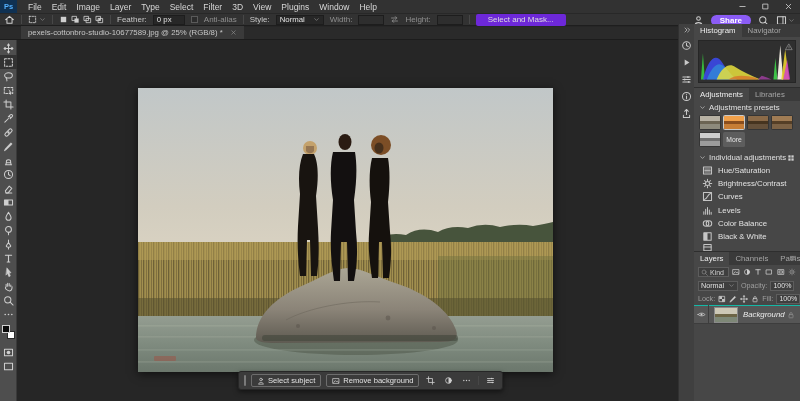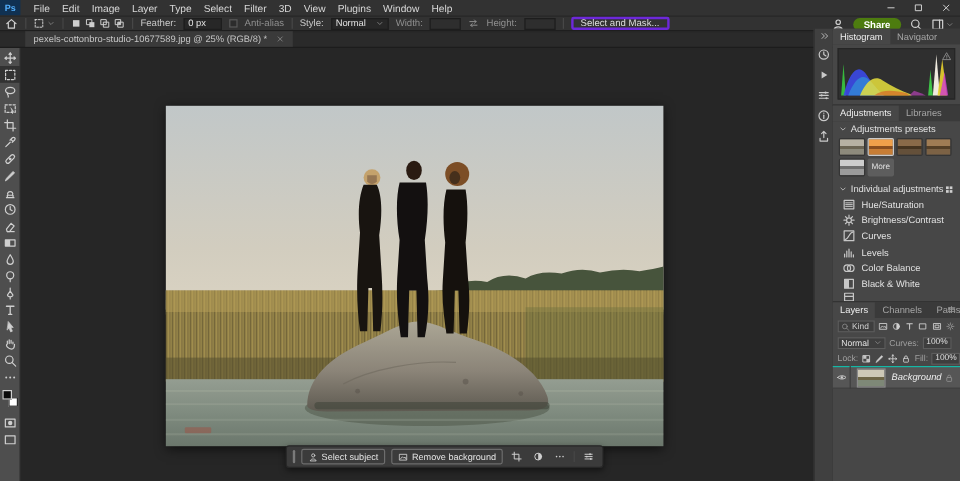--- a/index.html
+++ b/index.html
@@ -30,21 +30,21 @@
     display:flex; align-items:center; gap:6px; padding:0 4px; font-size:8px; color:#c9c9c9; }
   .vsep { width:1px; height:9px; background:#474747; }
   .tool-preset { display:flex; align-items:center; gap:2px; }
   .bool-group { display:flex; gap:3px; align-items:center; }
   .field { background:#272727; border:1px solid #1d1d1d; height:10px; display:flex; align-items:center;
     padding:0 3px; color:#e2e2e2; font-size:7.8px; }
   .field.disabled { color:#6e6e6e; background:#2e2e2e; }
   .select { background:#272727; border:1px solid #1d1d1d; height:10px; display:flex; align-items:center;
     justify-content:space-between; padding:0 3px; gap:4px; font-size:7.8px; color:#e2e2e2; }
   .check { width:7px; height:7px; border:1px solid #5a5a5a; background:#2c2c2c; }
-  .btn-outline { border:2px solid #6d28d9; border-radius:2px; height:11px; display:flex; align-items:center;
+  .btn-outline { border:6px solid #6d28d9; border-radius:2px; height:11px; display:flex; align-items:center;
     padding:0 6px; font-size:8px; color:#dedede; background:transparent; }
   .opt-right { position:absolute; right:5px; top:0; height:13px; display:flex; align-items:center; gap:7px; }
   .share-pill { height:11px; border-radius:6px; padding:0 9px; display:flex; align-items:center;
     font-size:8px; color:#fff; font-weight:bold; }
 
   
   .tabbar { position:absolute; left:0; top:27px; width:800px; height:13px; background:#2a2a2a;
     border-bottom:1px solid #1c1c1c; display:flex; align-items:flex-end; }
   .doc-tab { margin-left:21px; height:13px; background:#3a3a3a; display:flex; align-items:center;
     gap:7px; padding:0 7px; font-size:7.8px; color:#c6c6c6; }
@@ -243,21 +243,21 @@
     <span class="field disabled" style="width:26px"></span>
     <span class="vsep"></span>
     <button class="btn-outline">Select and Mask...</button>
     <div class="opt-right">
       <span class="ic">
           <svg viewBox="0 0 12 12" fill="none" stroke="currentColor" stroke-width="1.1" stroke-linecap="round" stroke-linejoin="round">
             <circle cx="6" cy="3.8" r="2"></circle>
             <path d="M2.4 10.2c.6-2.8 6.6-2.8 7.2 0z"></path>
           </svg>
         </span>
-      <span class="share-pill" style="background:#4d7c0f">Share</span>
+      <span class="share-pill" style="background:#8b5cf6">Share</span>
       <span class="ic">
           <svg viewBox="0 0 12 12" fill="none" stroke="currentColor" stroke-width="1.1" stroke-linecap="round" stroke-linejoin="round">
             <circle cx="5.2" cy="5.2" r="3.4"></circle>
             <path d="M7.8 7.8 11 11"></path>
           </svg>
         </span>
       <span style="display:inline-flex;align-items:center;gap:1px">
         <span class="ic">
             <svg viewBox="0 0 12 12" fill="none" stroke="currentColor" stroke-width="1.1" stroke-linecap="round" stroke-linejoin="round">
               <rect x="1.6" y="2" width="8.8" height="8"></rect>
@@ -813,21 +813,21 @@
     </div>
     <div class="layers-blend">
       <span class="blend-select">
         <span>Normal</span>
         <span class="ic s7 dim">
             <svg viewBox="0 0 12 12" fill="none" stroke="currentColor" stroke-width="1.1" stroke-linecap="round" stroke-linejoin="round">
               <path d="M3 4.6l3 3 3-3"></path>
             </svg>
           </span>
       </span>
-      <span>Curves:</span>
+      <span>Opacity:</span>
       <span class="val-box">100%</span>
     </div>
     <div class="layers-lock">
       <span>Lock:</span>
       <span class="ic s8">
           <svg viewBox="0 0 12 12" fill="none" stroke="currentColor" stroke-width="1.1" stroke-linecap="round" stroke-linejoin="round">
             <rect x="2" y="2" width="4" height="4" fill="currentColor" stroke="none" opacity=".9"></rect>
             <rect x="6" y="6" width="4" height="4" fill="currentColor" stroke="none" opacity=".9"></rect>
             <rect x="2" y="2" width="8" height="8"></rect>
           </svg>

